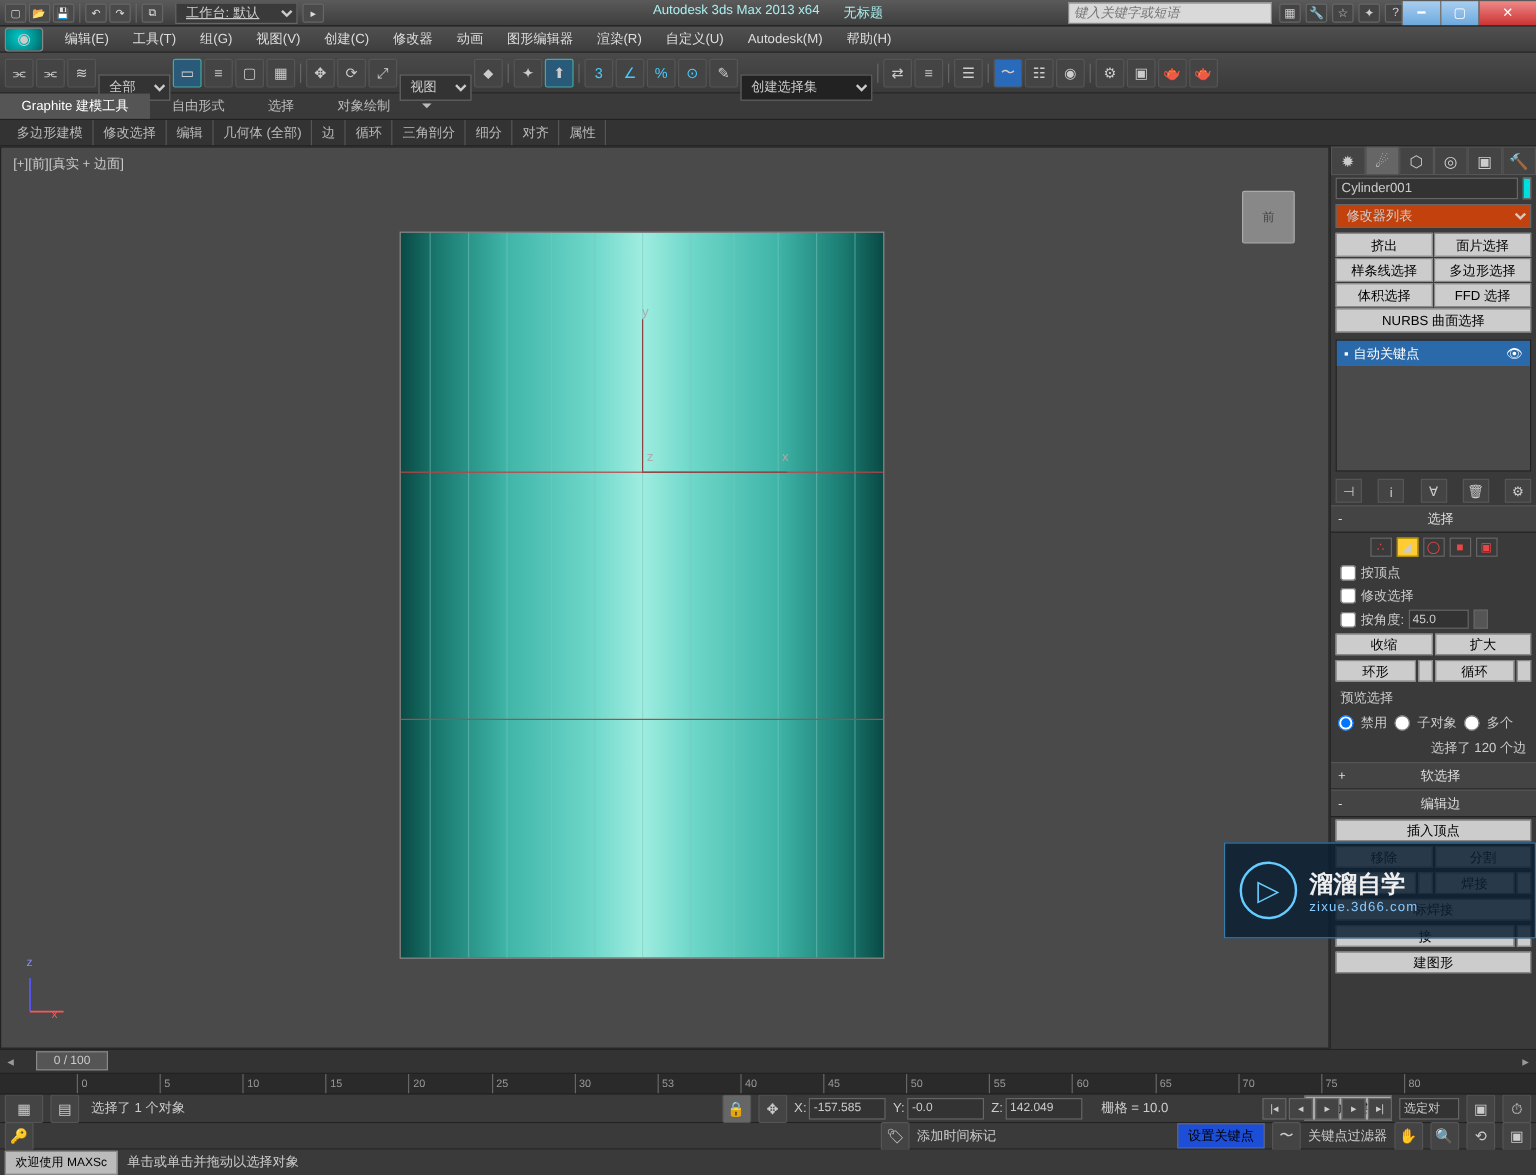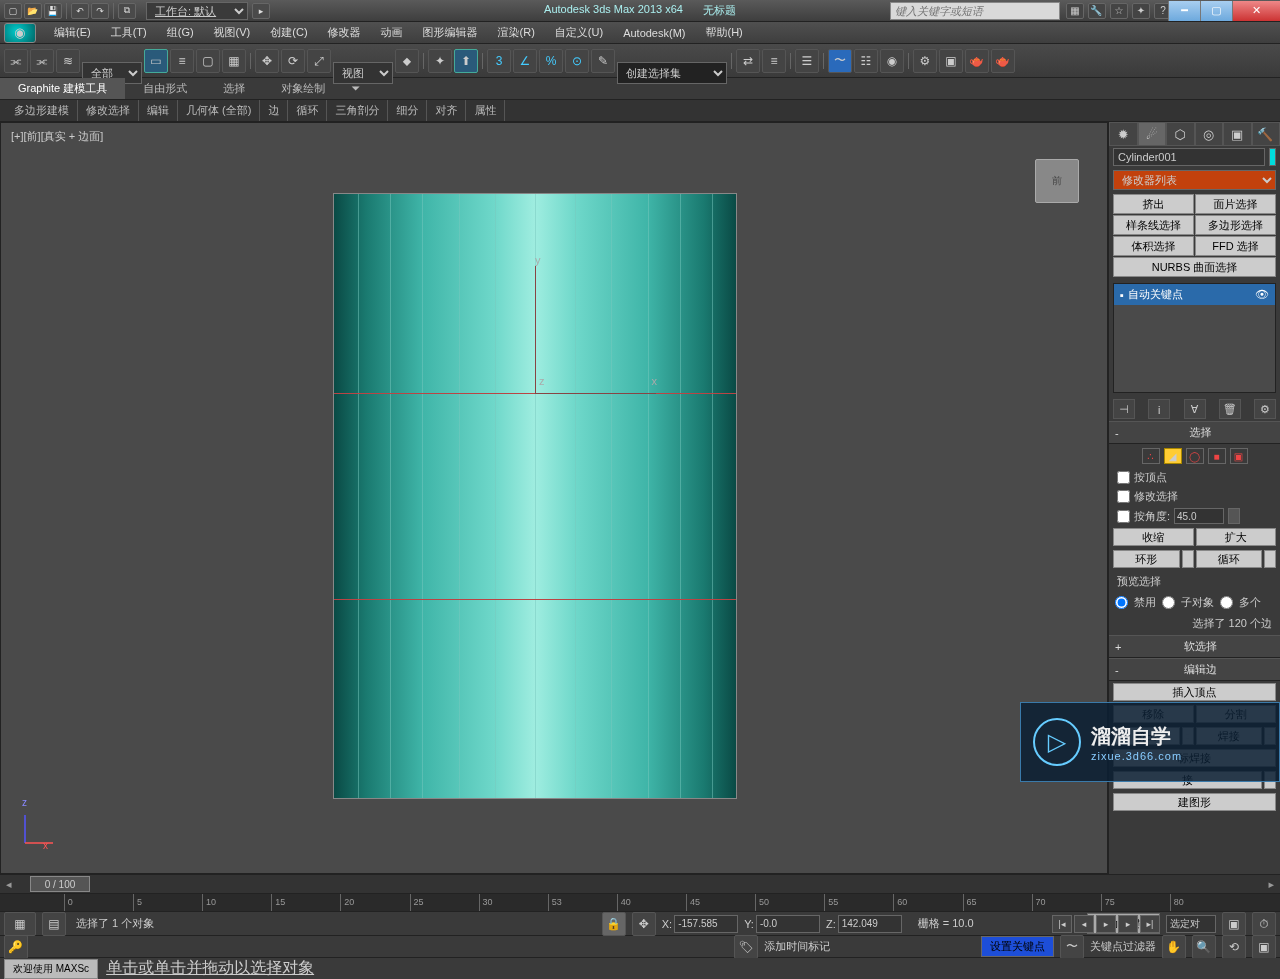--- a/index.html
+++ b/index.html
@@ -87,21 +87,21 @@
 .status-row { height:24px; display:flex; align-items:center; padding:0 4px; gap:6px; background:#3a3a3a; border-bottom:1px solid #222; }
 .status-text { flex:0 0 180px; color:#ccc; padding-left:4px; }
 .coord-box { display:flex; align-items:center; gap:2px; }
 .coord-lbl { color:#ccc; font-size:11px; }
 .coord-val { background:#333; border:1px solid #666; color:#ccc; height:18px; width:64px; padding:0 3px; font-size:10px; }
 .grid-info { color:#ccc; padding-left:10px; }
 .auto-key { background:#aaa; color:#000; border:1px solid #666; padding:2px 8px; font-size:11px; }
 .status-row2 { height:22px; display:flex; align-items:center; padding:0 4px; gap:6px; background:#3a3a3a; border-bottom:1px solid #222; }
 .bottom-row { height:21px; display:flex; align-items:center; background:#3a3a3a; padding:0 4px; gap:8px; }
 .maxscript-tab { background:#bbb; color:#000; padding:2px 8px; font-size:10px; border:1px solid #888; }
-.hint-text { color:#ccc; font-size:16px;text-decoration:underline; }
+.hint-text { color:#ccc; font-size:11px; }
 .playback { position:absolute; right:120px; display:flex; gap:2px; }
 .play-btn { width:20px; height:18px; background:#444; border:1px solid #666; display:flex; align-items:center; justify-content:center; font-size:9px; }
 input,select,button { font-family:inherit; }
 </style>
 </head>
 <body>
 
 <div class="titlebar">
   <div class="tb-icons">
     <div class="tb-btn">▢</div>

